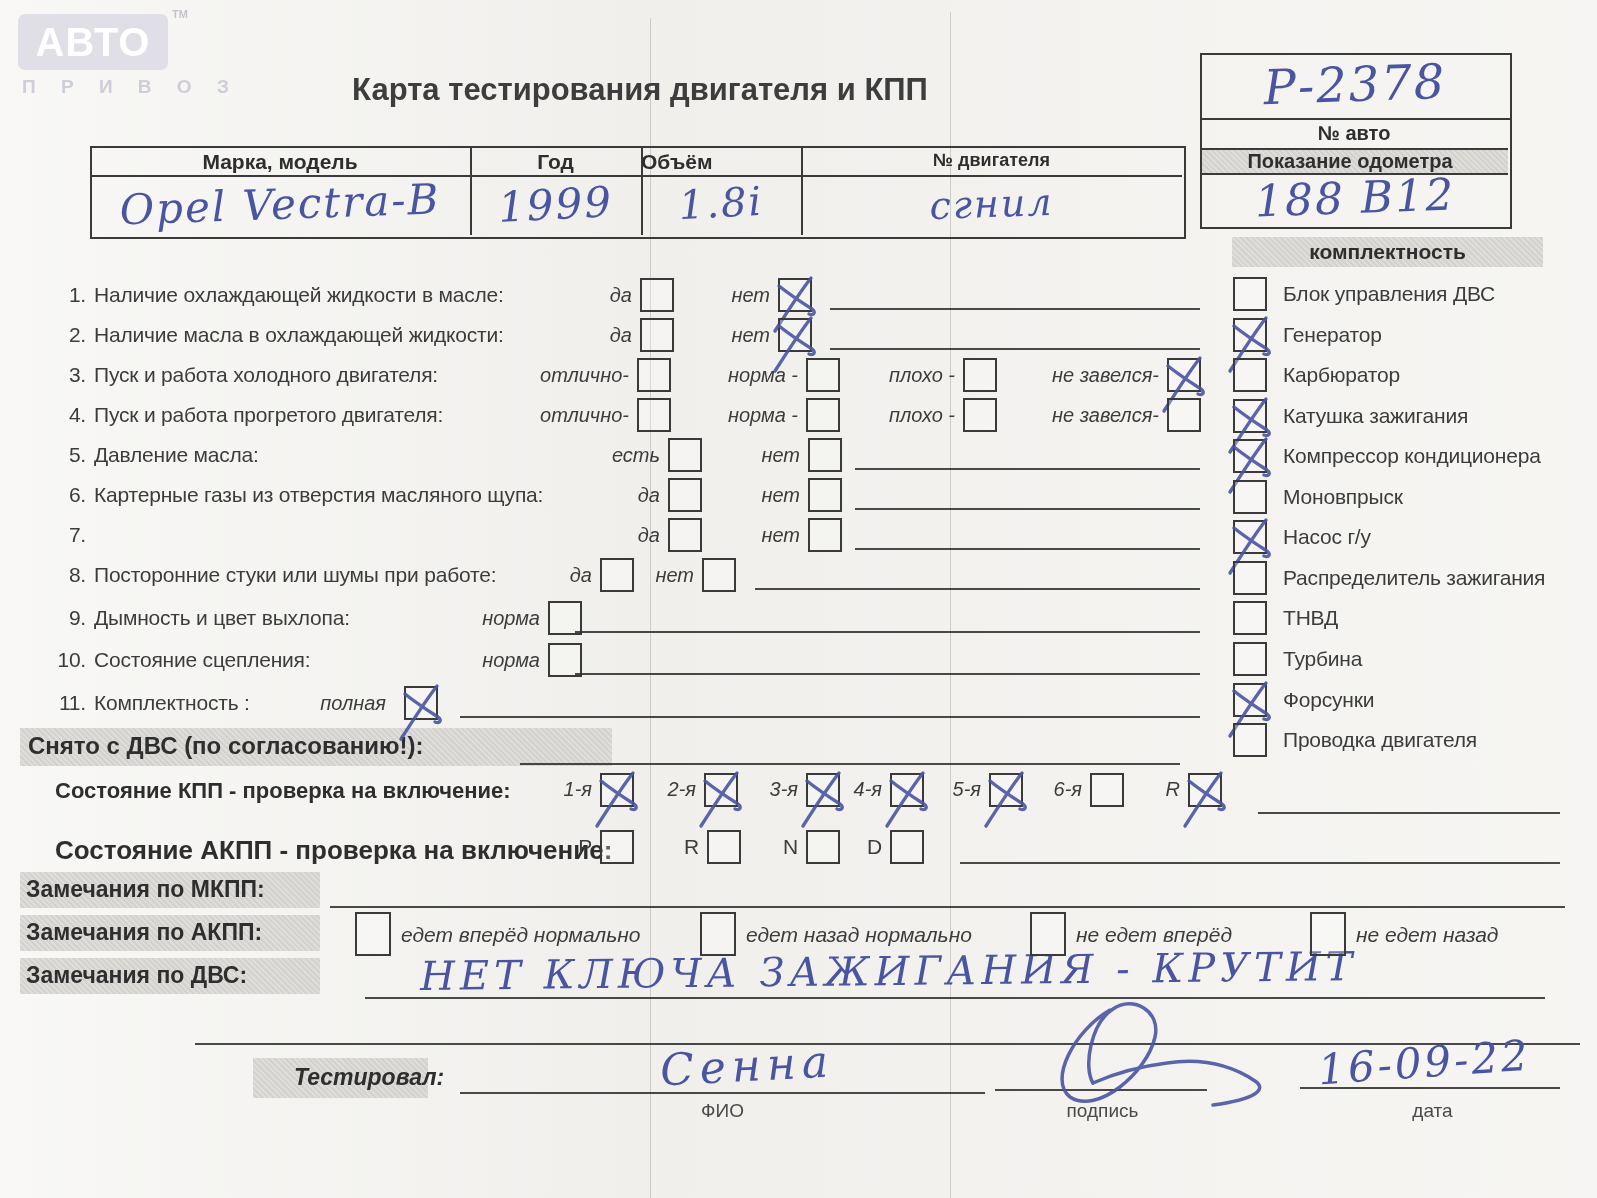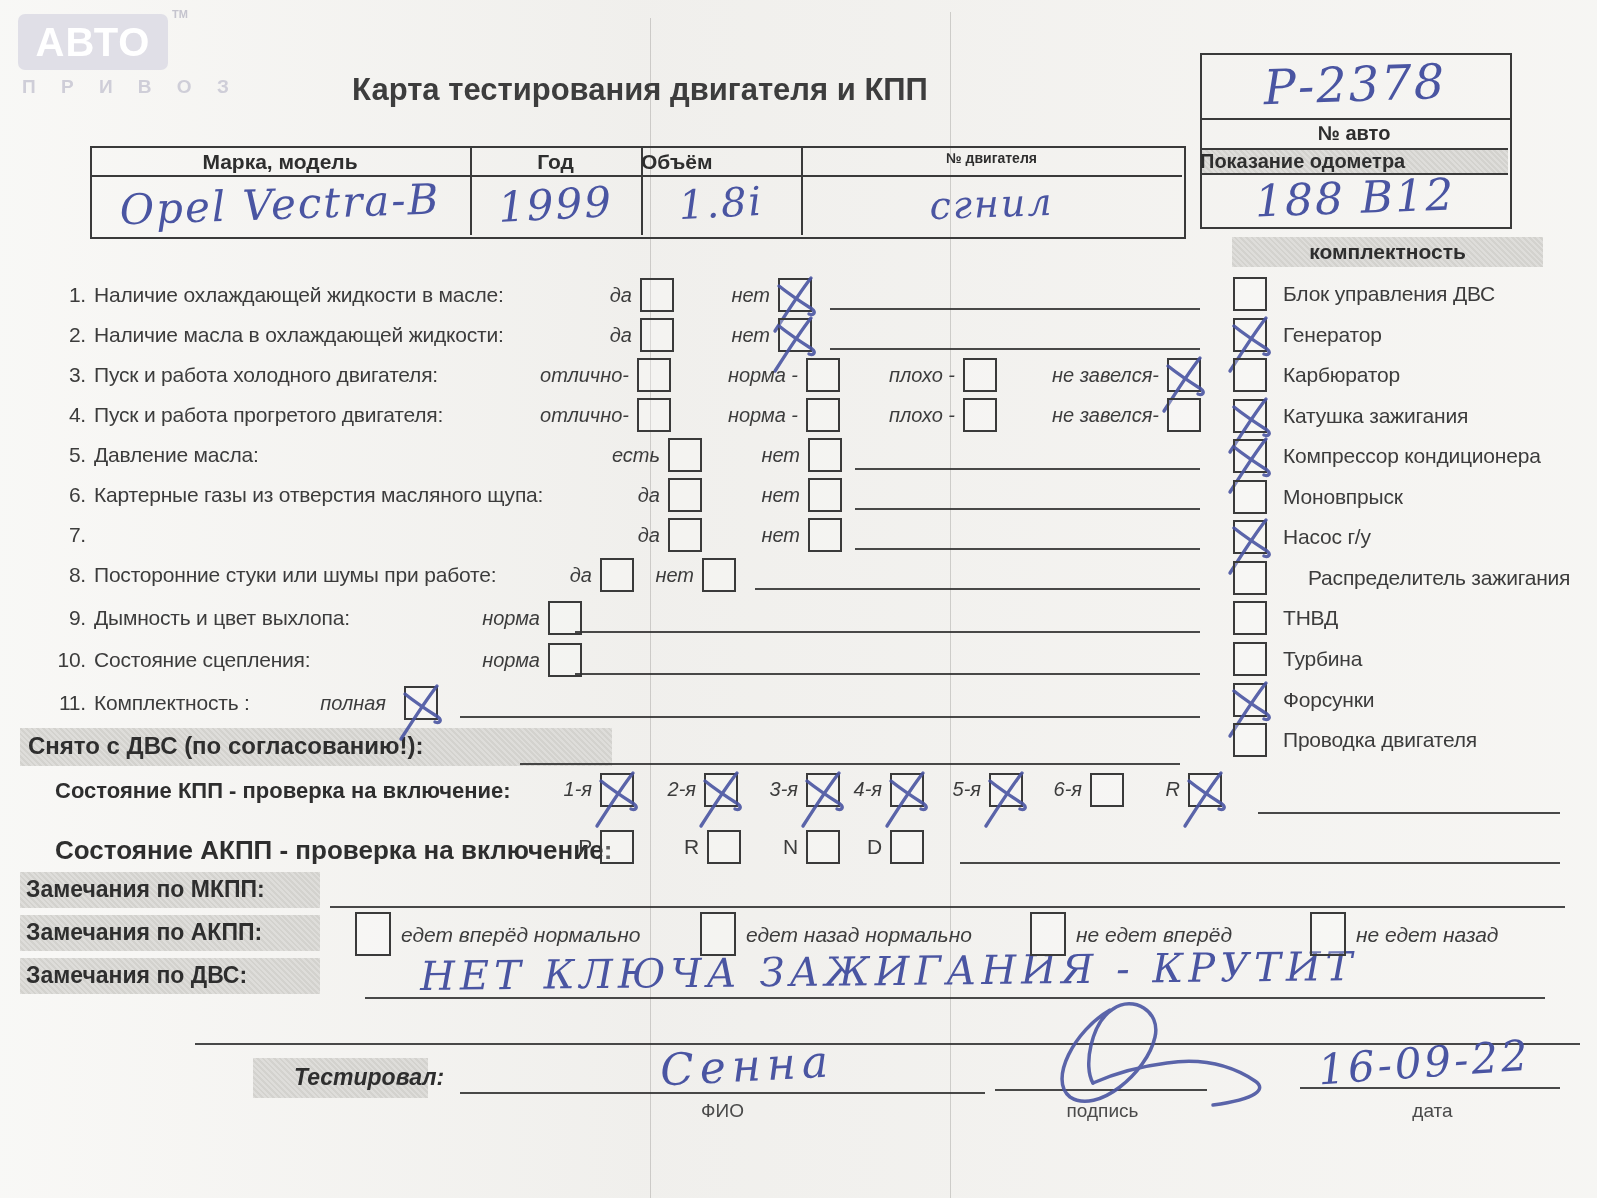--- a/index.html
+++ b/index.html
@@ -37,32 +37,32 @@
   <div class="abs" style="left:172px;top:8px;font-size:11px;color:#c5c4ce;font-weight:bold;">ТМ</div>
   <div class="abs" style="left:22px;top:76px;font-size:19px;color:#cfced8;letter-spacing:10px;font-weight:bold;">П Р И В О З</div>
 
   <div class="abs bold" style="left:240px;top:72px;width:800px;text-align:center;font-size:31px;color:#3d3d3d;">Карта тестирования двигателя  и КПП</div>
 
   <div class="tblborder" style="left:1200px;top:53px;width:308px;height:172px;"></div>
   <div class="hand" style="left:1220px;top:56px;width:270px;text-align:center;font-size:48px;transform:rotate(-2deg);">Р-2378</div>
   <div class="hline" style="left:1200px;top:118px;width:310px;"></div>
   <div class="abs bold" style="left:1200px;top:122px;width:308px;text-align:center;font-size:20px;">№ авто</div>
   <div class="abs shade" style="left:1202px;top:148px;width:306px;height:27px;border-top:2px solid #3a3a3a;border-bottom:2px solid #3a3a3a;box-sizing:border-box;"></div>
-  <div class="abs bold" style="left:1200px;top:150px;width:300px;font-size:20px;">Показание одометра</div>
+  <div class="abs bold" style="left:1200px;top:150px;width:300px;text-align:center;font-size:20px;">Показание одометра</div>
   <div class="hand" style="left:1215px;top:172px;width:280px;text-align:center;font-size:44px;transform:rotate(-2deg);">188 В12</div>
 
   <div class="tblborder" style="left:90px;top:146px;width:1092px;height:89px;"></div>
   <div class="hline" style="left:90px;top:175px;width:1092px;"></div>
   <div class="vline" style="left:470px;top:146px;height:89px;"></div>
   <div class="vline" style="left:641px;top:146px;height:89px;"></div>
   <div class="vline" style="left:801px;top:146px;height:89px;"></div>
   <div class="abs bold" style="left:90px;top:150px;width:380px;text-align:center;font-size:21px;">Марка, модель</div>
   <div class="abs bold" style="left:470px;top:150px;width:171px;text-align:center;font-size:21px;">Год</div>
   <div class="abs bold" style="left:641px;top:150px;width:160px;font-size:21px;">Объём</div>
-  <div class="abs bold" style="left:801px;top:150px;width:381px;text-align:center;font-size:14px;">№ двигателя</div>
+  <div class="abs bold" style="left:801px;top:150px;width:381px;text-align:center;font-size:18px;">№ двигателя</div>
   <div class="hand" style="left:90px;top:180px;width:380px;text-align:center;font-size:42px;transform:rotate(-2deg);">Opel Vectra-B</div>
   <div class="hand" style="left:470px;top:180px;width:171px;text-align:center;font-size:42px;transform:rotate(-3deg);">1999</div>
   <div class="hand" style="left:641px;top:180px;width:160px;text-align:center;font-size:40px;transform:rotate(-3deg);">1.8i</div>
   <div class="hand" style="left:801px;top:182px;width:381px;text-align:center;font-size:38px;transform:rotate(-2deg);">сгнил</div>
 
   <div class="abs shade bold" style="left:1232px;top:237px;width:311px;height:30px;text-align:center;line-height:30px;font-size:21px;">комплектность</div>
 
   <div class="abs shade" style="left:20px;top:728px;width:592px;height:38px;"></div>
   <div class="abs bold" style="left:28px;top:732px;font-size:24px;white-space:nowrap;">Снято с ДВС (по согласованию!):</div>
   <div class="line" style="left:520px;top:763px;width:660px;"></div>
@@ -222,21 +222,21 @@
     <div class="lbl" style="left: 1283px; top: 444px; font-size: 21px;">Компрессор кондиционера</div>
     <div class="box" style="left: 1233px; top: 480px; width: 30px; height: 30px;"></div>
     <div class="lbl" style="left: 1283px; top: 485px; font-size: 21px;">Моновпрыск</div>
     <div class="box" style="left: 1233px; top: 520px; width: 30px; height: 30px;"></div>
     <svg viewBox="0 0 60 66" class="xmark" style="left: 1219px; top: 513px;">
       <path d="M47 7 C39 17 27 35 11 60"></path>
       <path d="M15 15 C25 23 37 31 48 38 C52 41 50 45 45 43"></path>
     </svg>
     <div class="lbl" style="left: 1283px; top: 525px; font-size: 21px;">Насос г/у</div>
     <div class="box" style="left: 1233px; top: 561px; width: 30px; height: 30px;"></div>
-    <div class="lbl" style="left: 1283px; top: 566px; font-size: 21px; margin-left: 25px;">Распределитель зажигания</div>
+    <div class="lbl" style="left: 1283px; top: 566px; font-size: 21px;">Распределитель зажигания</div>
     <div class="box" style="left: 1233px; top: 601px; width: 30px; height: 30px;"></div>
     <div class="lbl" style="left: 1283px; top: 606px; font-size: 21px;">ТНВД</div>
     <div class="box" style="left: 1233px; top: 642px; width: 30px; height: 30px;"></div>
     <div class="lbl" style="left: 1283px; top: 647px; font-size: 21px;">Турбина</div>
     <div class="box" style="left: 1233px; top: 683px; width: 30px; height: 30px;"></div>
     <svg viewBox="0 0 60 66" class="xmark" style="left: 1219px; top: 676px;">
       <path d="M47 7 C39 17 27 35 11 60"></path>
       <path d="M15 15 C25 23 37 31 48 38 C52 41 50 45 45 43"></path>
     </svg>
     <div class="lbl" style="left: 1283px; top: 688px; font-size: 21px;">Форсунки</div>

